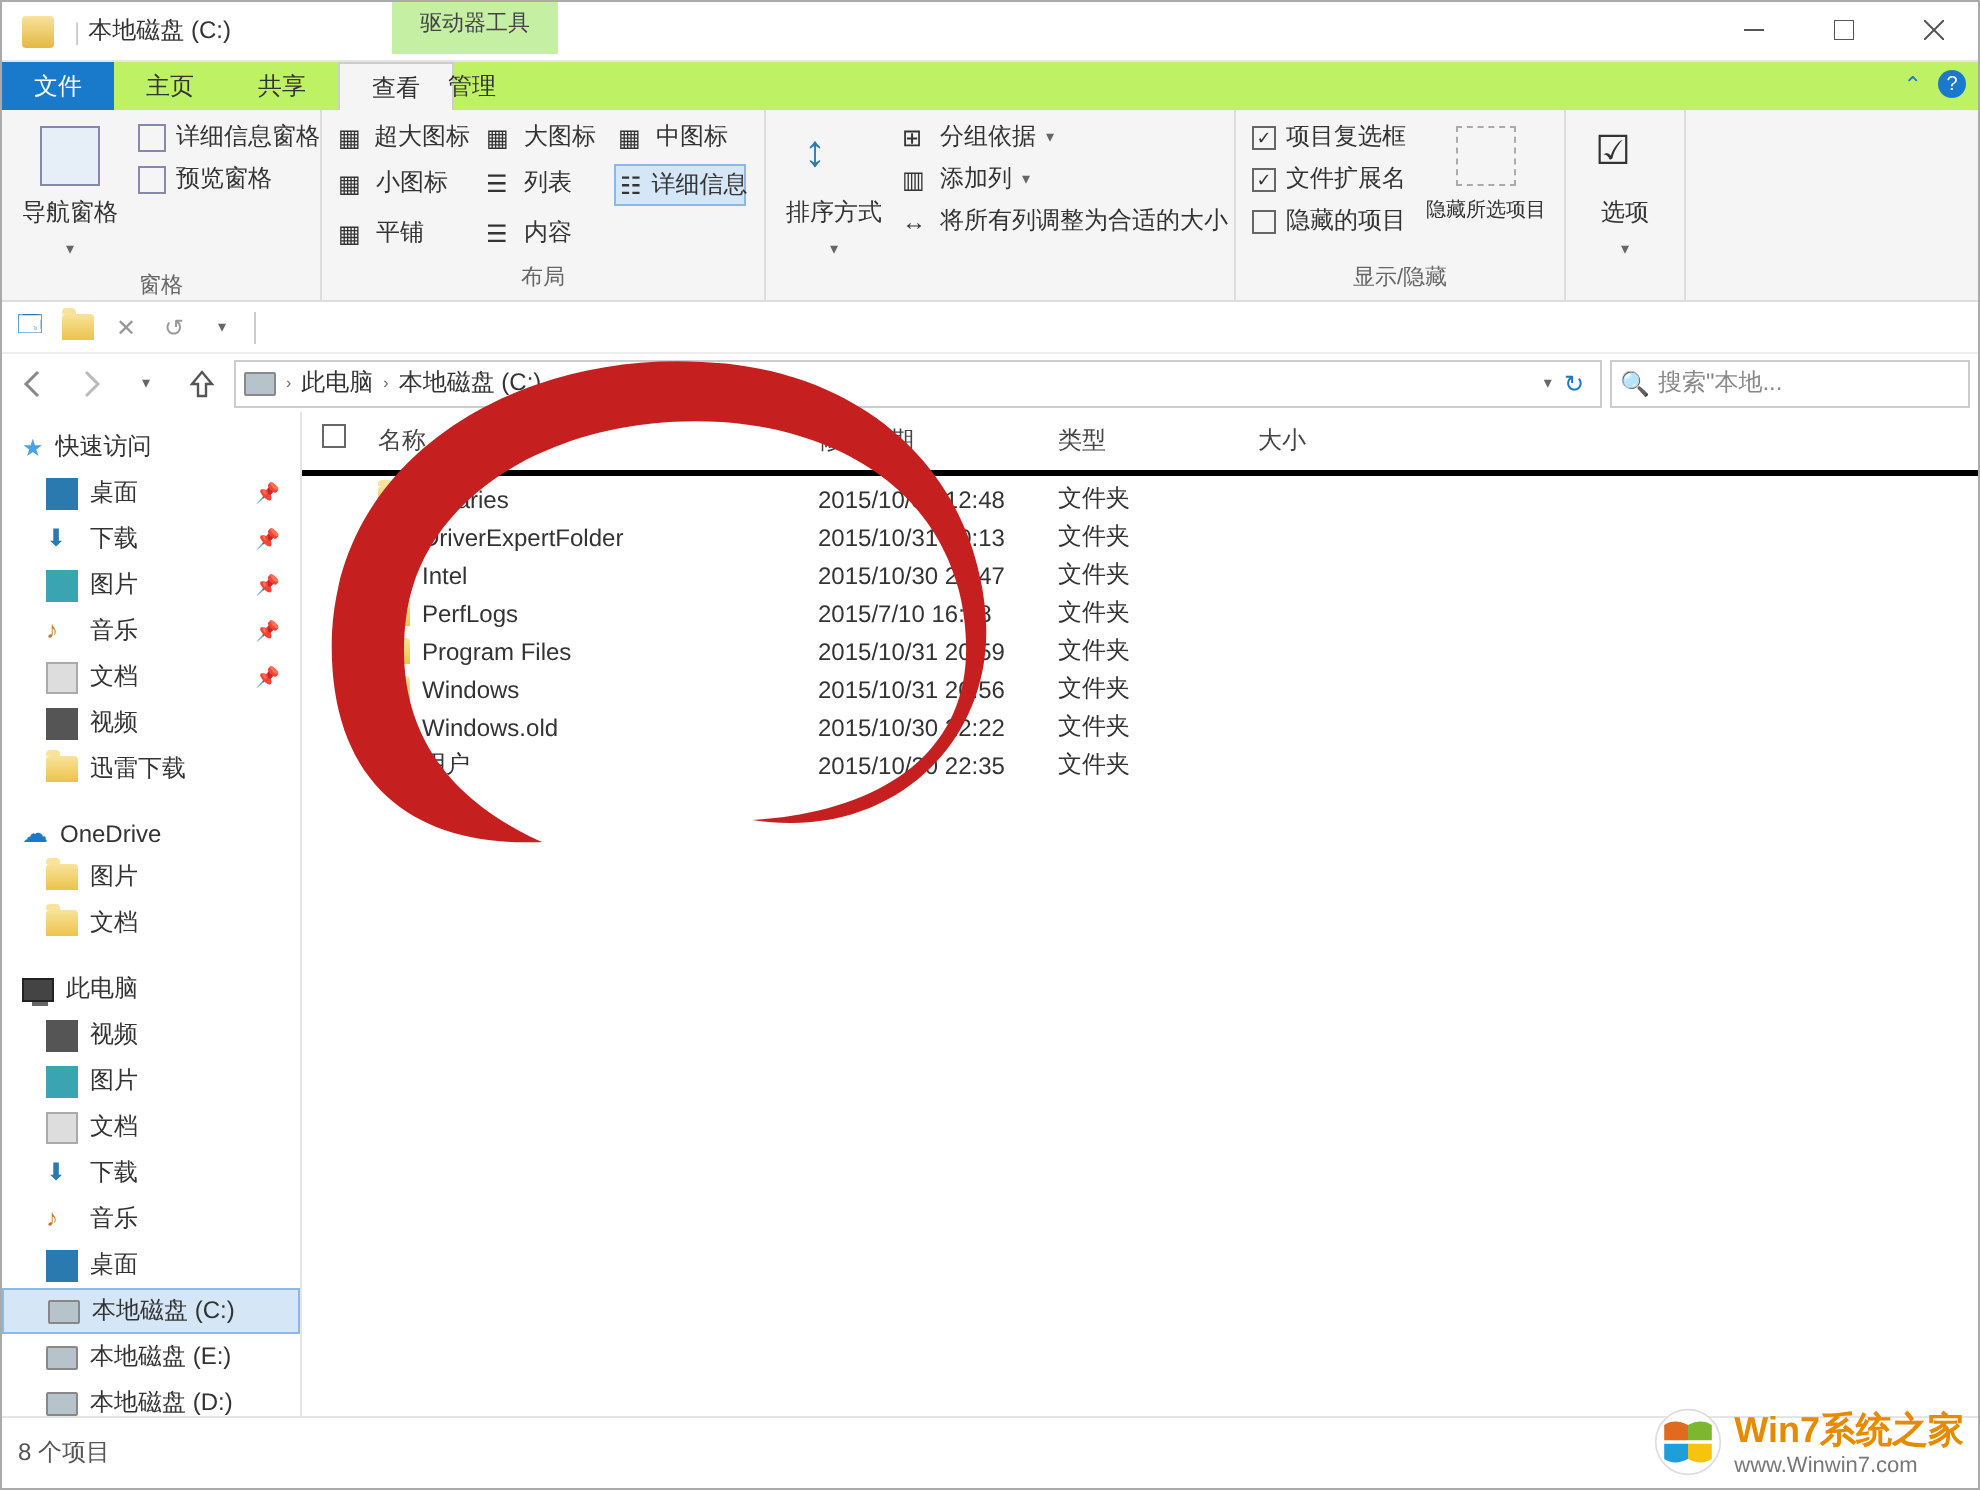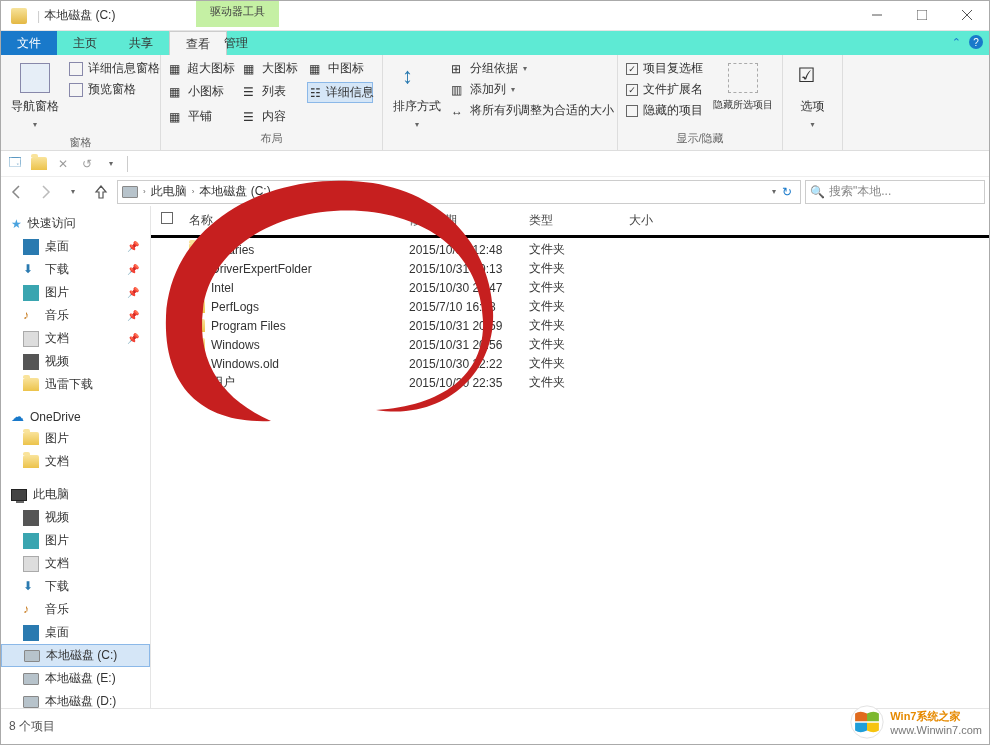--- a/index.html
+++ b/index.html
@@ -6,21 +6,21 @@
 body { background: #fff; width: 990px; height: 745px; overflow: hidden; position: relative; }
 .window { display: flex; flex-direction: column; height: 100%; border: 1px solid #aaa; }
 .titlebar { display: flex; align-items: center; height: 30px; background: #fff; border-bottom: 1px solid #e5e5e5; position: relative; padding: 0 4px; }
 .titlebar-icon { width: 16px; height: 16px; background: linear-gradient(#f7e39b,#e4b843); border-radius: 2px; margin: 0 6px; display:inline-block;}
 .title-text { font-size: 12px; color: #333; }
 .drive-tools { position: absolute; left: 195px; top: 0; height: 26px; background: #c5f0a4; font-size: 11px; color: #444; padding: 3px 14px; text-align:center; }
 .win-controls { position: absolute; right: 0; top: 0; display: flex; }
 .win-btn { width: 45px; height: 28px; display: flex; align-items: center; justify-content: center; color: #666; }
 .win-btn svg { width: 10px; height: 10px; stroke: #555; stroke-width: 1; fill: none; }
 
-.menubar { display: flex; align-items: stretch; height: 24px; background: #5eead4; position: relative; }
+.menubar { display: flex; align-items: stretch; height: 24px; background: #bef264; position: relative; }
 .menu-tab { padding: 4px 16px; font-size: 12px; color: #333; }
 .menu-tab.file { background: #1979ca; color: #fff; }
 .menu-tab.active { border: 1px solid #ccc; border-bottom: none; background: #f5f5f5; }
 .menu-tab.manage { position: absolute; left: 207px; }
 .help-area { position: absolute; right: 6px; top: 4px; display:flex; gap:8px; align-items:center;}
 .chev{color:#1979ca;font-size:11px;}
 .qmark{width:14px;height:14px;border-radius:50%;background:#1979ca;color:#fff;display:flex;align-items:center;justify-content:center;font-size:10px;}
 
 .ribbon { display: flex; height: 96px; background: #f5f5f5; border-bottom: 1px solid #ddd; }
 .ribbon-group { border-right: 1px solid #ddd; padding: 4px 6px; display: flex; flex-direction: column; justify-content: space-between; }
@@ -66,21 +66,21 @@
 .filelist { flex: 1; padding:2px 0;}
 .file-row { display: flex; align-items: center; padding: 1px 0 1px 10px; font-size: 12px; color:#333;}
 .file-row .col-name{display:flex;align-items:center;gap:6px;}
 .folder-icon{width:16px;height:13px;background:linear-gradient(#f9e39b,#ecc34b);border-radius:2px 2px 0 0;display:inline-block;position:relative;}
 .folder-icon::before{content:"";position:absolute;top:-3px;left:0;width:7px;height:3px;background:#f9e39b;border-radius:2px 2px 0 0;}
 
 .annotation{position:absolute;pointer-events:none;z-index:50;}
 .statusbar { height: 36px; border-top: 1px solid #e5e5e5; display: flex; align-items: center; padding: 0 8px; font-size: 11px; color:#555;}
 .watermark{position:absolute;right:8px;bottom:6px;display:flex;align-items:center;gap:6px;z-index:60;}
 .wm-text{text-align:left;}
-.wm-line1{color:#e68a00;font-weight:bold;font-size:11px;}
+.wm-line1{color:#e68a00;font-weight:bold;font-size:18px;}
 .wm-line2{color:#777;font-size:11px;}
 .win-logo{width:34px;height:34px;}
 
 svg.arrow-icon{width:16px;height:16px;}
 .dropdown-caret{font-size:8px;color:#666;}
 .refresh-icon{color:#1979ca;}
 .drive-icon{width:16px;height:12px;background:#b7c3cb;border:1px solid #888;border-radius:1px;display:inline-block;}
 .star-icon{color:#4aa3df;}
 .pc-icon{width:16px;height:12px;background:#444;border:1px solid #222;display:inline-block;position:relative;}
 .pc-icon::after{content:"";position:absolute;bottom:-3px;left:4px;width:8px;height:2px;background:#666;}

